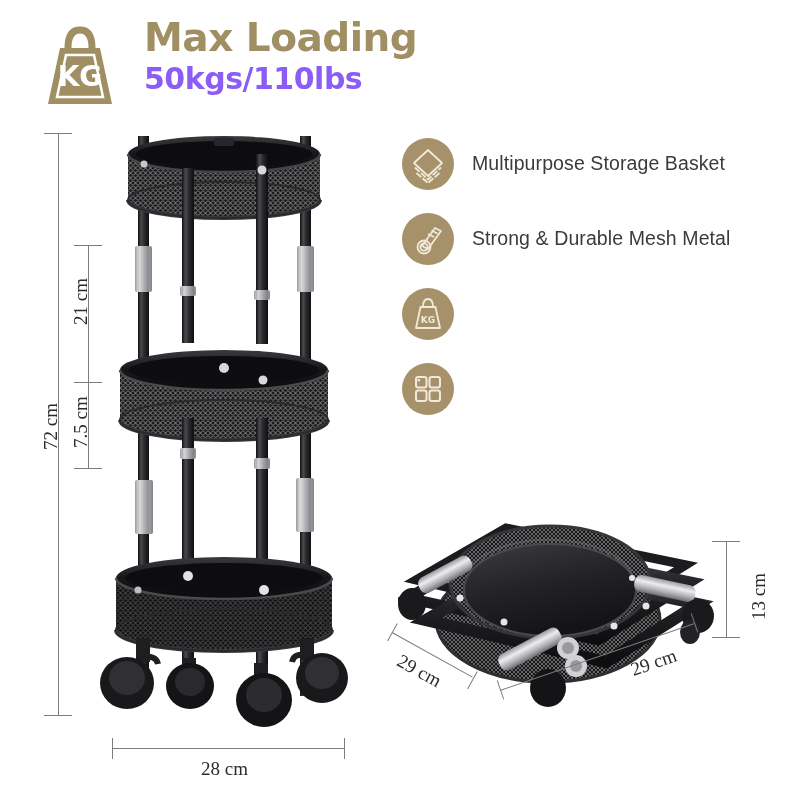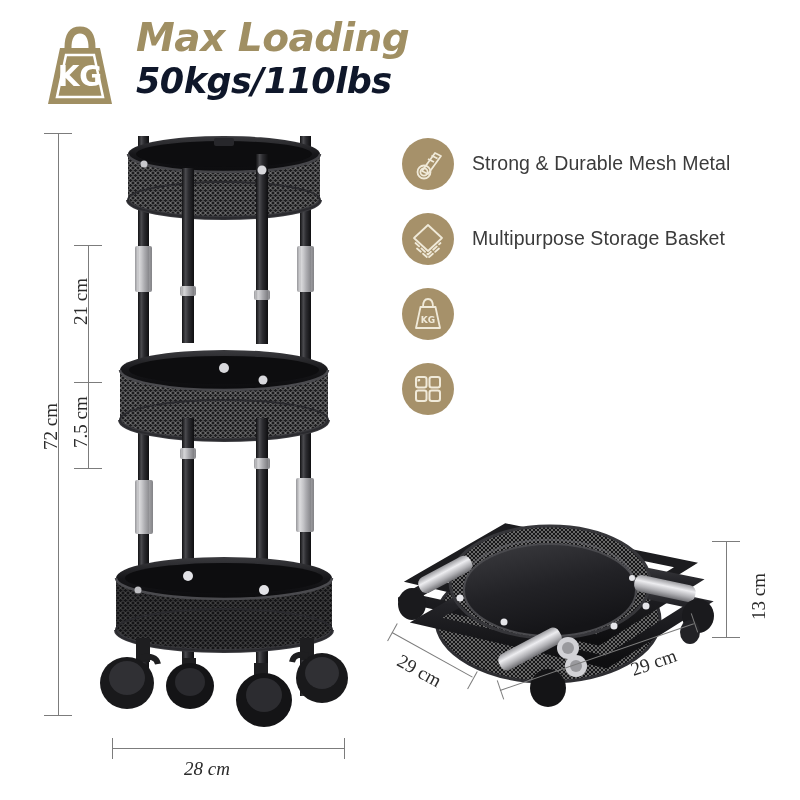--- a/index.html
+++ b/index.html
@@ -27,38 +27,37 @@
     display: flex;
     align-items: flex-start;
   }
   #kg-badge {
     width: 76px;
     height: 86px;
     flex: 0 0 auto;
     margin-top: 4px;
   }
   #header-text {
-    margin-left: 18px;
+    margin-left: 26px;
     line-height: 1;
-    font-style: italic;
   }
   #max-loading-title {
     font-family: "DejaVu Sans", sans-serif;
     font-weight: bold;
     font-size: 39px;
     letter-spacing: -0.5px;
     color: #a08f63;
     white-space: nowrap;
   }
   #max-loading-value {
     font-family: "DejaVu Sans", sans-serif;
     font-weight: bold;
-    font-size: 35px;
+    font-size: 30px;
     letter-spacing: -0.5px;
-    color: #0f172a;
+    color: #8b5cf6;
     margin-top: 7px;
     white-space: nowrap;
   }
 
   
   #features {
     position: absolute;
     left: 402px;
     top: 126px;
     width: 392px;
@@ -149,47 +148,47 @@
       </svg>
     </div>
 
     <div id="header-text">
       <div id="max-loading-title">Max Loading</div>
       <div id="max-loading-value">50kgs/110lbs</div>
     </div>
   </div>
 
   <div id="features">
+
+    <div class="feature-row">
+      <div class="feature-icon">
+        <svg viewBox="0 0 52 52" width="52" height="52">
+          <g fill="none" stroke="#f0ead9" stroke-width="1.8" stroke-linejoin="round" stroke-linecap="round">
+            <path d="M26 12 L40 25 L26 38 L12 25 Z"></path>
+            <path d="M13.5 30 L26 41.5 L38.5 30" stroke-dasharray="5 3"></path>
+            <path d="M15 35.5 L26 45 L37 35.5" stroke-dasharray="5 3"></path>
+          </g>
+        </svg>
+      </div>
+      <div class="feature-label">Multipurpose Storage Basket</div>
+    </div>
 
     <div class="feature-row">
       <div class="feature-icon">
         <svg viewBox="0 0 52 52" width="52" height="52">
           <g fill="none" stroke="#f0ead9" stroke-width="1.8" stroke-linejoin="round">
             <path d="M20 33 L33 15 L39 18 L26 36 Z"></path>
             <ellipse cx="22" cy="34" rx="6.5" ry="6.5"></ellipse>
             <ellipse cx="22" cy="34" rx="3.6" ry="3.6"></ellipse>
             <path d="M26 21 L32 24"></path>
             <path d="M29.5 17.5 L35.5 20.5"></path>
           </g>
         </svg>
       </div>
       <div class="feature-label">Strong &amp; Durable Mesh Metal</div>
-    </div>
-
-    <div class="feature-row">
-      <div class="feature-icon">
-        <svg viewBox="0 0 52 52" width="52" height="52">
-          <g fill="none" stroke="#f0ead9" stroke-width="1.8" stroke-linejoin="round" stroke-linecap="round">
-            <path d="M26 12 L40 25 L26 38 L12 25 Z"></path>
-            <path d="M13.5 30 L26 41.5 L38.5 30" stroke-dasharray="5 3"></path>
-            <path d="M15 35.5 L26 45 L37 35.5" stroke-dasharray="5 3"></path>
-          </g>
-        </svg>
-      </div>
-      <div class="feature-label">Multipurpose Storage Basket</div>
     </div>
 
     <div class="feature-row">
       <div class="feature-icon">
         <svg viewBox="0 0 52 52" width="52" height="52">
           <g fill="none" stroke="#f0ead9" stroke-width="1.8" stroke-linejoin="round">
             <path d="M21 19 Q21 11 26 11 Q31 11 31 19"></path>
             <path d="M18.5 19 H33.5 L38 40 H14 Z"></path>
           </g>
           <text x="26" y="35" text-anchor="middle" font-family="DejaVu Sans, sans-serif" font-weight="bold" font-size="9" fill="#f0ead9">KG</text>
@@ -412,21 +411,21 @@
     <div class="dim-cap-h" style="left:74px; top:382px; width:28px;"></div>
     <div class="dim-label rot90" style="left:70px; top:325px;">21 cm</div>
 
     <div class="dim-line dim-v" style="left:88px; top:382px; height:86px;"></div>
     <div class="dim-cap-h" style="left:74px; top:468px; width:28px;"></div>
     <div class="dim-label rot90" style="left:70px; top:448px;">7.5 cm</div>
 
     <div class="dim-line dim-h" style="left:112px; top:748px; width:232px;"></div>
     <div class="dim-cap-v" style="left:112px; top:738px; height:21px;"></div>
     <div class="dim-cap-v" style="left:344px; top:738px; height:21px;"></div>
-    <div class="dim-label" style="left:184px; top:758px;font-style:italic;">28 cm</div>
+    <div class="dim-label" style="left:201px; top:758px;">28 cm</div>
   </div>
 
   <div>
 
     <div class="iso-line" style="left:392px; top:632px; width:92px; transform:rotate(29deg);"></div>
     <div class="dim-cap-v" style="left:392px; top:622px; height:20px; transform:rotate(29deg); transform-origin:left center;"></div>
     <div class="dim-cap-v" style="left:472px; top:670px; height:20px; transform:rotate(29deg); transform-origin:left center;"></div>
     <div class="dim-label-iso" style="left:404px; top:650px; transform:rotate(29deg); transform-origin:left top;">29 cm</div>
 
     <div class="iso-line" style="left:500px; top:690px; width:205px; transform:rotate(-19deg);"></div>

